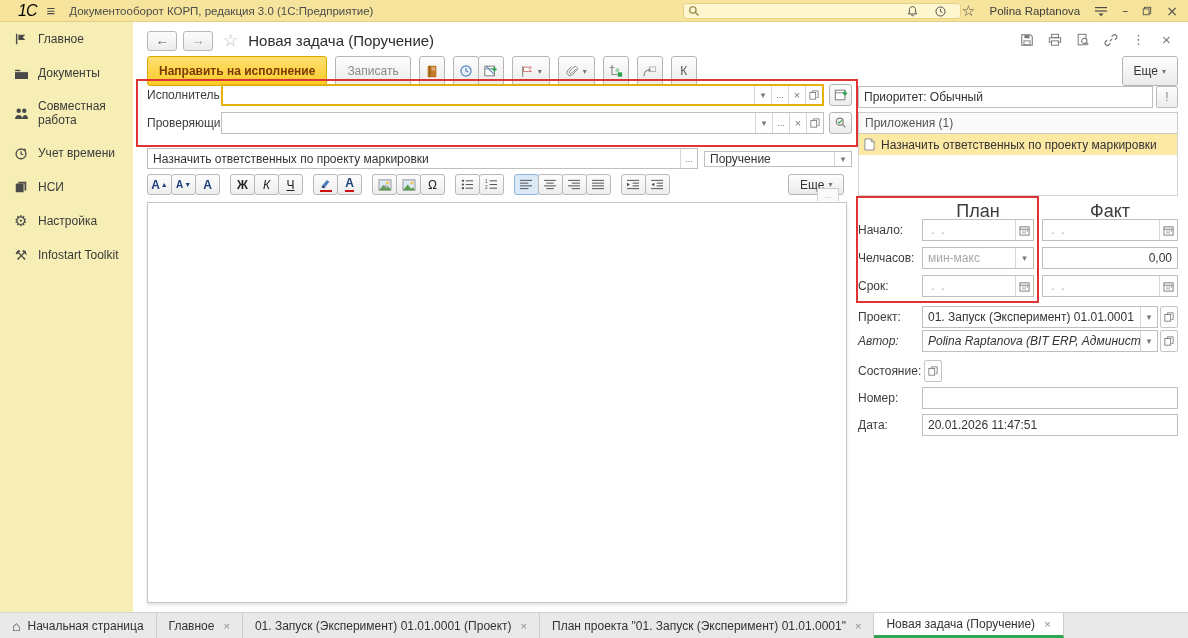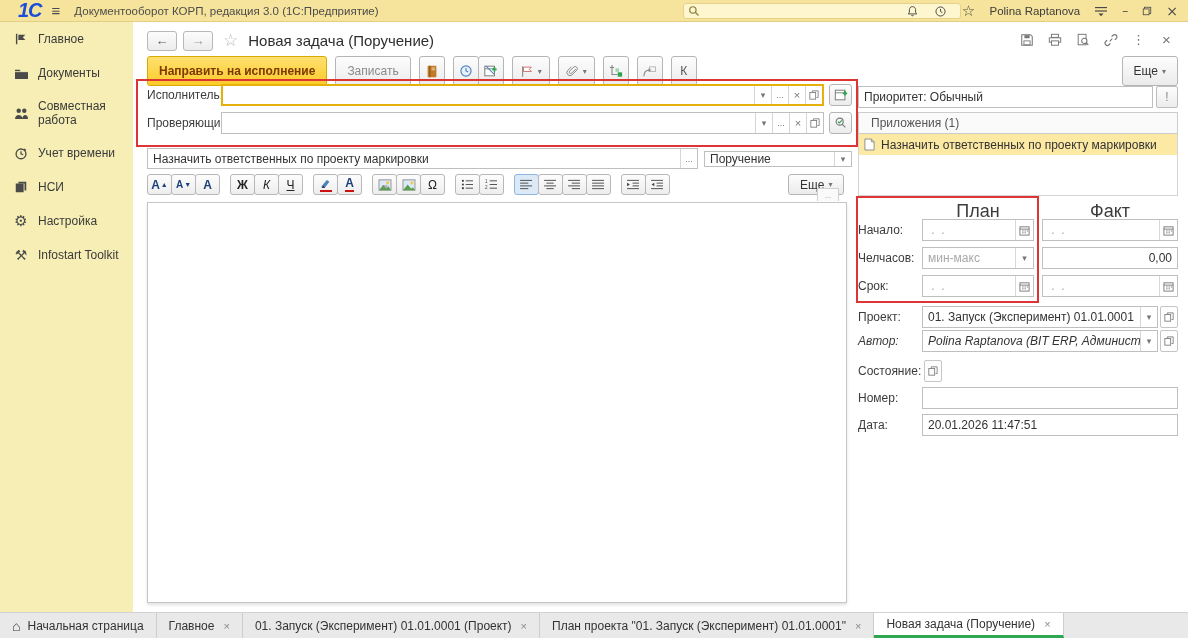--- a/index.html
+++ b/index.html
@@ -1,21 +1,21 @@
 <!DOCTYPE html>
 <html><head>
 <meta charset="utf-8">
 <style>
   * { margin:0; padding:0; box-sizing:border-box; }
   html,body { width:1188px; height:638px; font-family:"Liberation Sans","DejaVu Sans",sans-serif; background:#fff; overflow:hidden; }
   .page { position:relative; width:1188px; height:638px; background:#fff; font-size:12px; color:#333; }
 
   
   .topbar { position:absolute; left:0; top:0; width:1188px; height:22px; background:#f7e49c; border-bottom:1px solid #e3cf84; display:flex; align-items:center; }
-  .logo { color:#1d4ed8; font-weight:bold; font-style:italic; font-size:20px; margin:0 10px 0 18px; letter-spacing:-1px; }
+  .logo { color:#000000; font-weight:normal; font-style:italic; font-size:16px; margin:0 10px 0 18px; letter-spacing:-1px; }
   .hamburger { font-size:15px; color:#4a4a4a; margin-right:14px; cursor:pointer; }
   .apptitle { font-size:11.5px; color:#4c4c4c; }
   .search { position:absolute; left:683px; top:3px; width:278px; height:16px; background:#fdf6cf; border:1px solid #e5d188; border-radius:3px; display:flex; align-items:center; padding:0 4px; }
   .search input { border:0; background:transparent; outline:none; font-size:11px; color:#555; width:100%; font-family:inherit; }
   .search input::placeholder { color:#b9a96a; }
   .tb-icons { position:absolute; right:10px; top:0; height:22px; display:flex; align-items:center; gap:14px; }
   .tb-ic { width:14px; height:14px; display:flex; align-items:center; justify-content:center; color:#4a4a4a; cursor:pointer; }
   .tb-user { font-size:11.5px; color:#3c3c3c; }
   .winbtn { font-size:12px; color:#4a4a4a; cursor:pointer; font-family:"DejaVu Sans",sans-serif; }
 
@@ -63,21 +63,21 @@
   .ebtn.sel { background:#dce9f7; border-color:#8fb4dd; }
   .redul { border-bottom:2px solid #cc1111; line-height:1; padding-bottom:1px; }
   .canvas { position:absolute; left:14px; top:180px; width:700px; height:401px; border:1px solid #c6c6c6; background:#fff; box-shadow:0 2px 3px rgba(0,0,0,.12); }
   .collapse { position:absolute; left:684px; top:166px; width:22px; height:13px; border:1px solid #cfcfcf; border-bottom:0; background:#fafafa; color:#999; font-size:8px; display:flex; align-items:center; justify-content:center; cursor:pointer; }
   .edmore { position:absolute; right:210px; top:152px; height:21px; }
 
   
   .rp { position:absolute; left:725px; top:0; width:320px; }
   .rp-row { position:absolute; display:flex; align-items:center; width:320px; }
   .prio-excl { width:22px; height:22px; margin-left:3px; flex:0 0 22px; background:linear-gradient(#fdfdfd,#ececec); border:1px solid #bdbdbd; border-radius:2px; display:flex; align-items:center; justify-content:center; color:#8a8a8a; font-size:12px; cursor:pointer; }
-  .attach-hdr { border:1px solid #cccccc; background:#fafafa; height:22px; display:flex; align-items:center; padding:0 12px; color:#555; width:320px; cursor:pointer; }
+  .attach-hdr { border:1px solid #cccccc; background:#fafafa; height:22px; display:flex; align-items:center; padding:0 6px; color:#555; width:320px; cursor:pointer; }
   .attach-list { border:1px solid #d4d4d4; border-top:0; background:#fff; height:62px; width:320px; }
   .attach-item { display:flex; align-items:center; gap:6px; height:21px; background:#fce9a4; padding:0 5px; font-size:12px; color:#333; cursor:pointer; white-space:nowrap; overflow:hidden; }
 
   .pf-hdr { display:flex; font-size:18px; color:#3c3c3c; }
   .pf-label { width:64px; flex:0 0 64px; color:#3c3c3c; }
   .pf-plan { width:112px; flex:0 0 112px; display:flex; }
   .pf-fact { width:136px; flex:0 0 136px; margin-left:8px; display:flex; }
   .datefld { display:flex; align-items:center; border:1px solid #bfbfbf; background:#fff; height:22px; flex:1; min-width:0; }
   .datefld input { border:0; outline:none; width:100%; padding:0 5px; font-size:12px; color:#333; font-family:inherit; }
   .datefld input::placeholder { color:#a8a8a8; }

